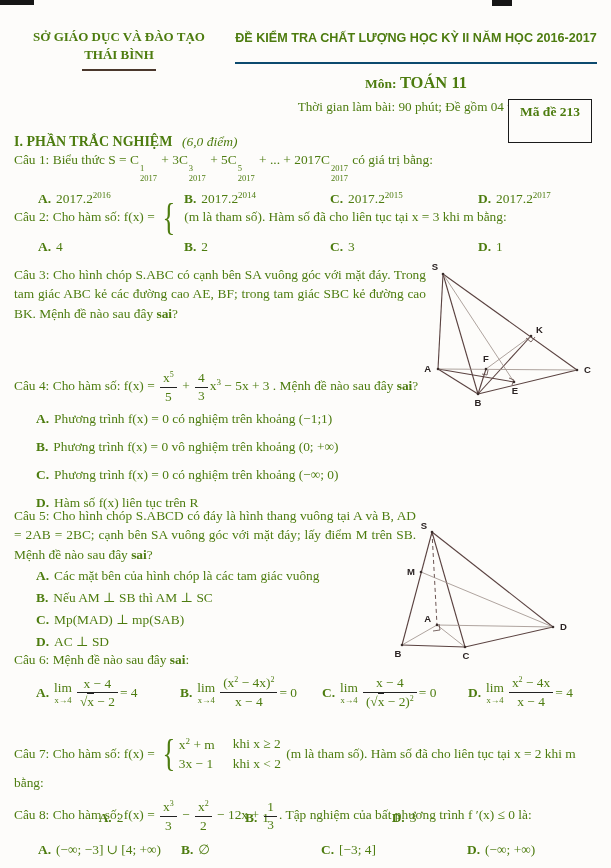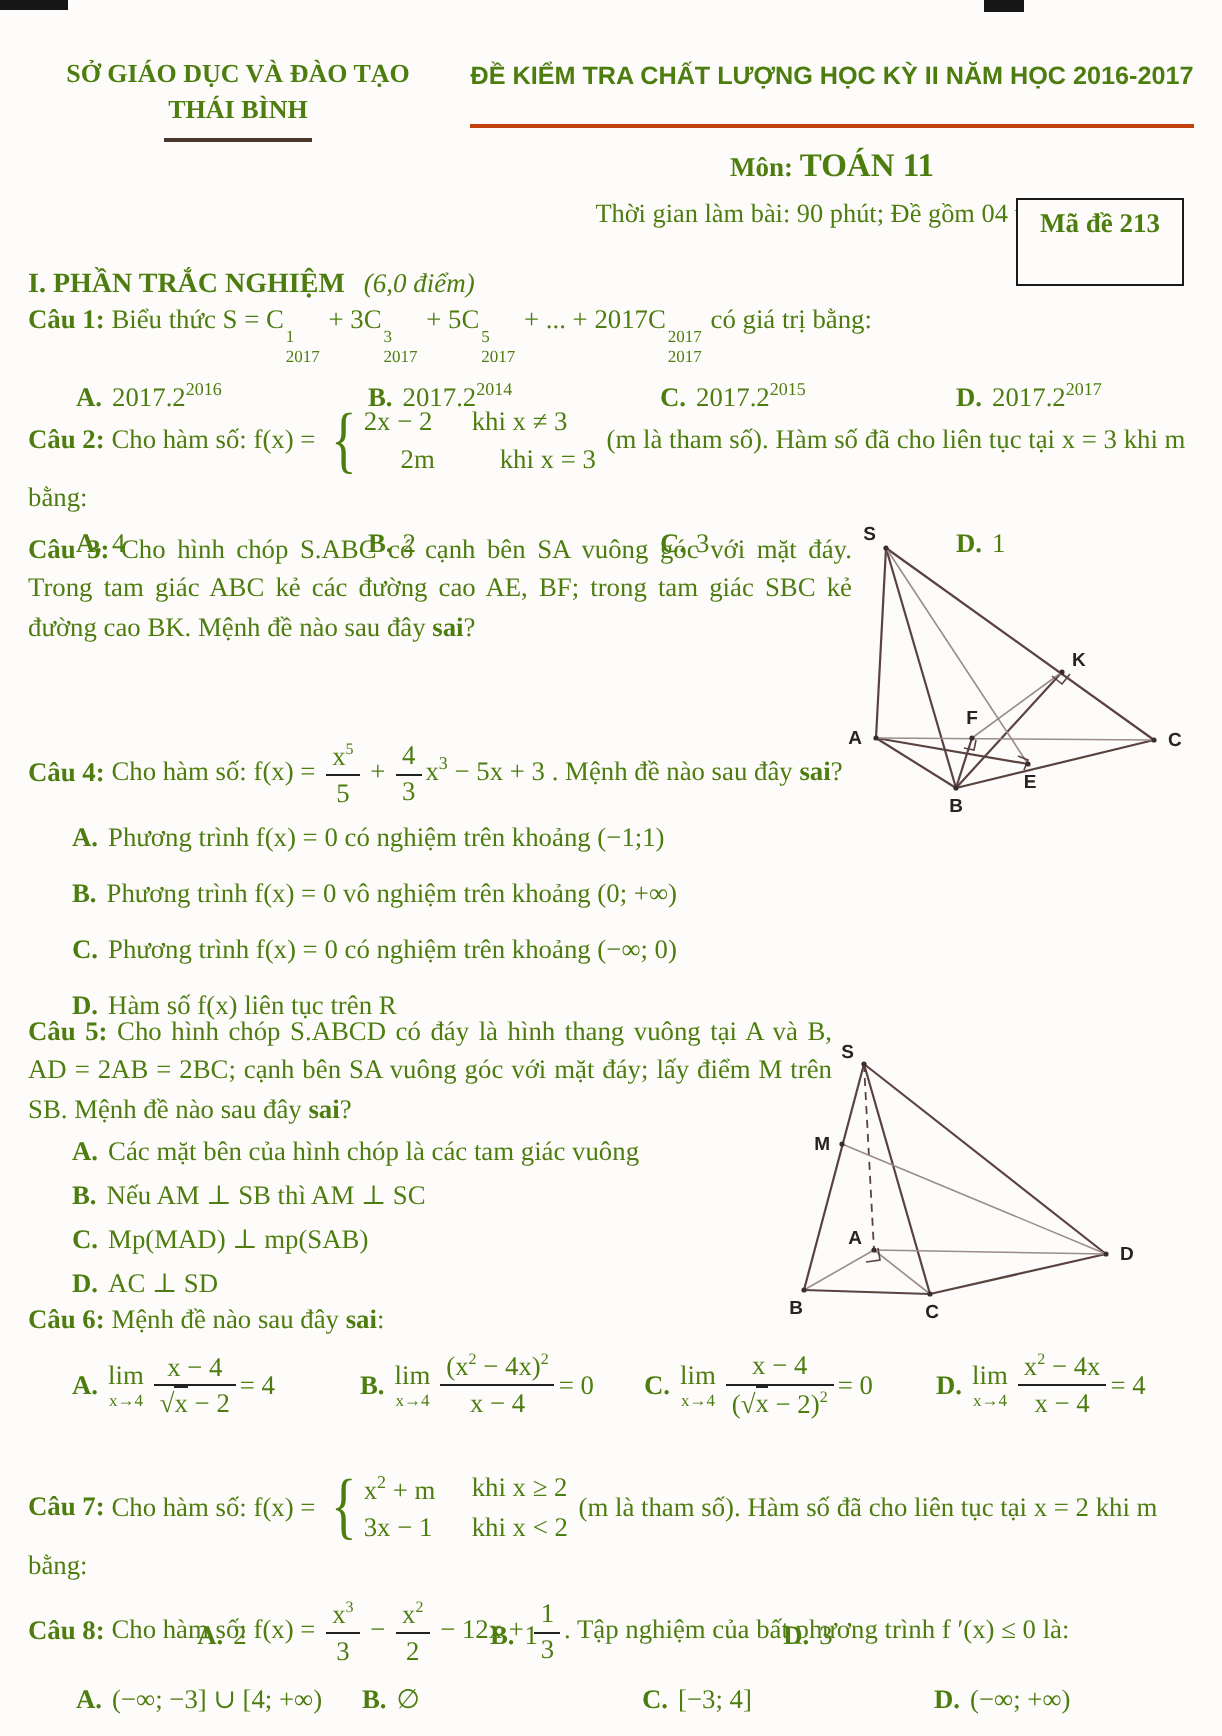--- a/index.html
+++ b/index.html
@@ -8,32 +8,32 @@
     background:#fdfcfa;color:#4d7c0f;
     font-family:"Liberation Serif","DejaVu Serif",serif;
     font-size:13.4px;line-height:1.45;
   }
   
   .scan-mark{position:absolute;background:#161616;}
   
   .hdr-left{position:absolute;left:10px;top:28px;width:218px;text-align:center;font-weight:bold;font-size:13px;line-height:1.4;}
   .hdr-left .rule{width:74px;height:2px;background:#4a372c;margin:5px auto 0;}
   .hdr-right{position:absolute;left:228px;top:28px;width:376px;text-align:center;}
-  .hdr-right .title{display:inline-block;font-weight:bold;font-size:12.6px;font-family:"Liberation Sans","DejaVu Sans",sans-serif;border-bottom:2px solid #c2410c;padding-bottom:15px;}
+  .hdr-right .title{display:inline-block;font-weight:bold;font-size:12.6px;font-family:"Liberation Sans","DejaVu Sans",sans-serif;border-bottom:2px solid #0c4a6e;padding-bottom:15px;}
   .hdr-right .subject{margin-top:7px;font-weight:bold;font-size:13.5px;}
   .hdr-right .subject .big{font-size:16.5px;}
   .hdr-right .info{margin-top:2px;font-size:13.2px;}
   .code-box{position:absolute;left:508px;top:99px;border:1.8px solid #1b1b1b;padding:2px 11px 20px;font-weight:bold;font-size:13.5px;background:#fdfcfa;}
   
   .section{position:absolute;left:14px;top:132px;font-size:14px;}
   .section .st{font-weight:bold;}
   .section .sp{font-style:italic;margin-left:6px;font-size:13.5px;}
   
   .q{position:absolute;left:14px;width:584px;}
-  .qlabel{font-weight:bold;}
+  .qlabel{font-weight:normal;}
   .key{font-weight:bold;margin-right:5px;white-space:nowrap;}
   .opts4{display:grid;grid-template-columns:146px 146px 148px 1fr;padding-left:24px;margin-top:6px;}
   .opts2{display:grid;grid-template-columns:177px 1fr;row-gap:4px;padding-left:24px;margin-top:3px;width:402px;}
   .opts4f{display:grid;grid-template-columns:144px 142px 146px 1fr;padding-left:22px;margin-top:7px;}
   .opts4f .opt{display:flex;align-items:center;}
   .optline{padding-left:22px;display:flex;align-items:center;}
   .q4 .optline{height:26px;margin-top:2px;}
   .q5 .optline{height:22px;}
   .narrow{text-align:justify;}
   
@@ -110,30 +110,20 @@
       <span><span class="key">C.</span><span>2017.2<sup>2015</sup></span></span>
       <span><span class="key">D.</span><span>2017.2<sup>2017</sup></span></span>
     </div>
   </div>
 
   <div class="q" style="top:203px;">
     <div>
       <span class="qlabel">Câu 2:</span>
       <span>Cho hàm số: f(x) = <span class="cases">
             <span class="brace">{</span>
-            <span class="rows">
-              <span class="crow">
-                <span class="expr">2x − 2</span>
-                <span>khi x ≠ 3</span>
-              </span>
-              <span class="crow">
-                <span class="expr ctr">2m</span>
-                <span>khi x = 3</span>
-              </span>
-            </span>
           </span> (m là tham số). Hàm số đã cho liên tục tại x = 3 khi m bằng:</span>
     </div>
     <div class="opts4" style="margin-top:4px;">
       <span><span class="key">A.</span><span>4</span></span>
       <span><span class="key">B.</span><span>2</span></span>
       <span><span class="key">C.</span><span>3</span></span>
       <span><span class="key">D.</span><span>1</span></span>
     </div>
   </div>
 

